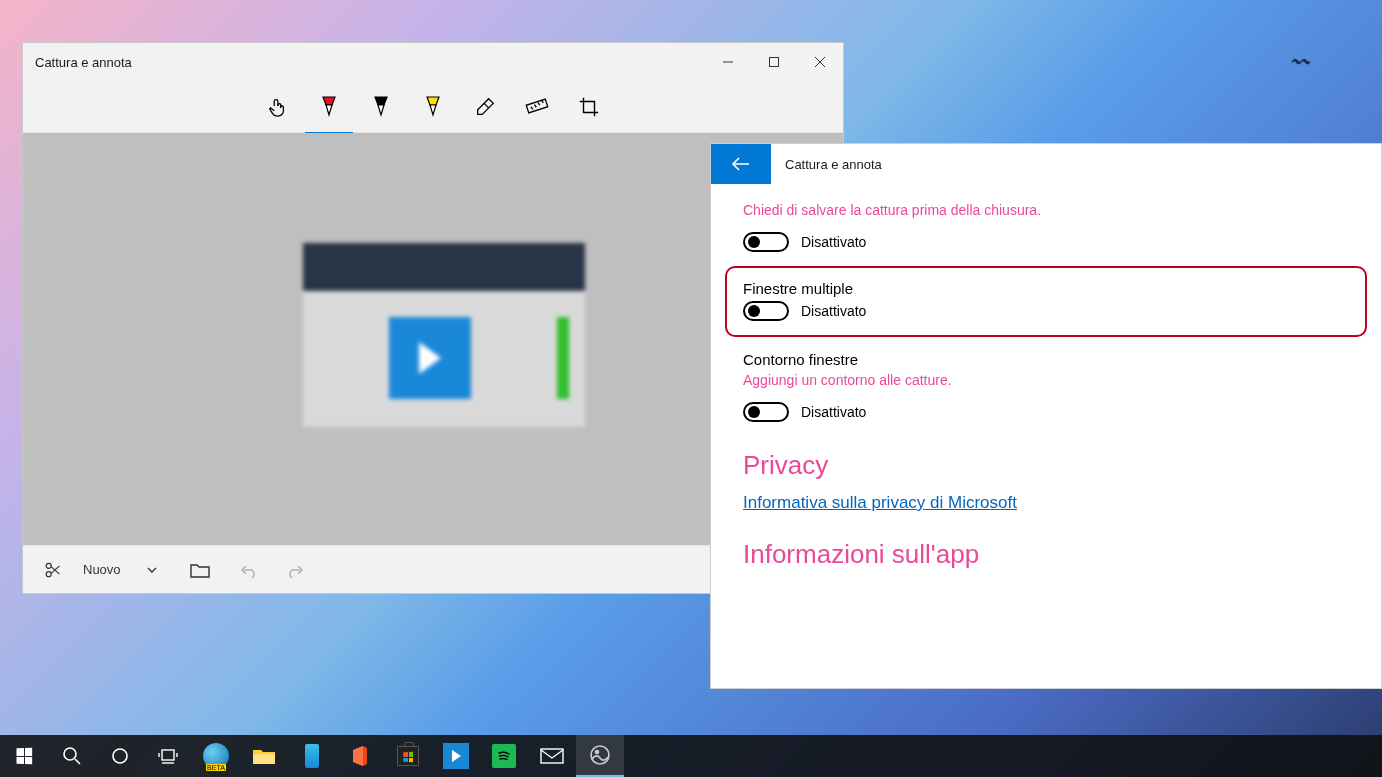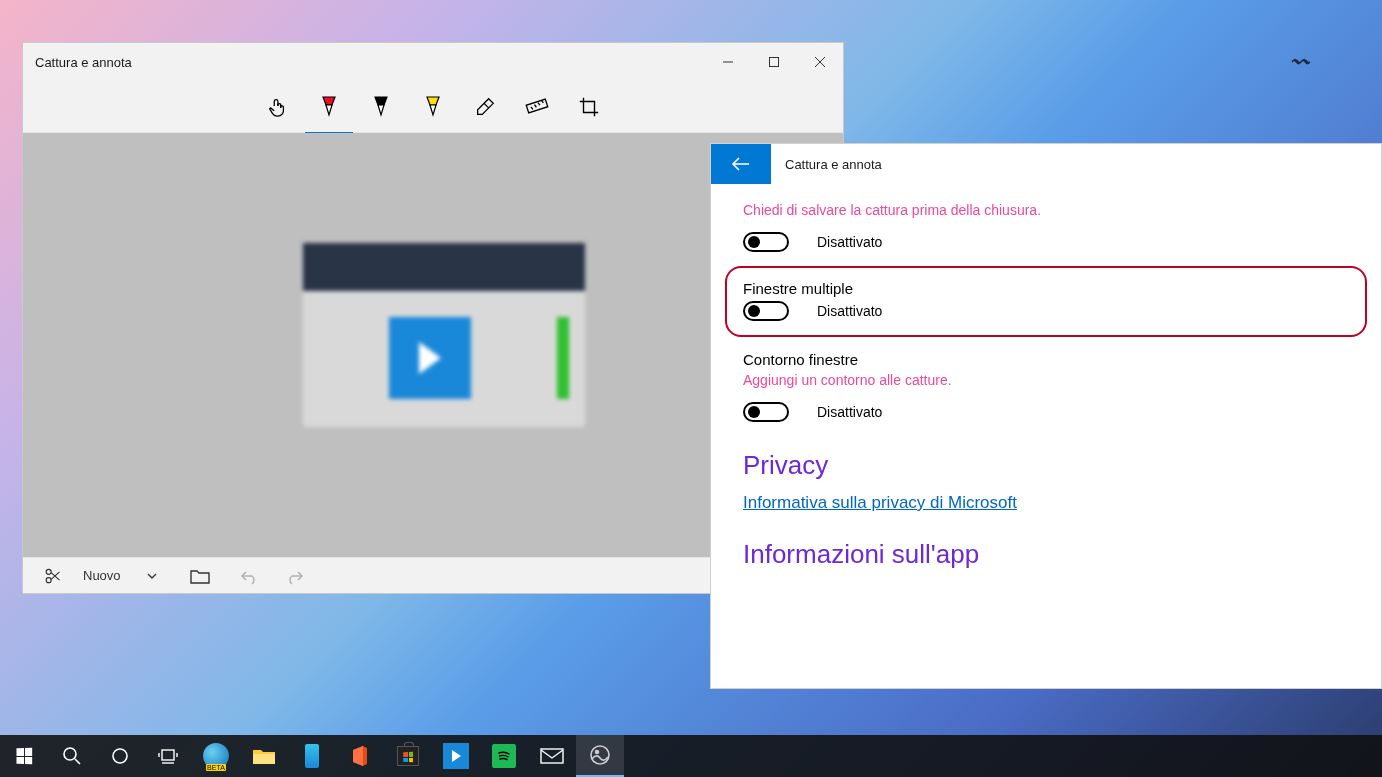--- a/index.html
+++ b/index.html
@@ -47,51 +47,51 @@
     filter: blur(2px);
   }
   .captured .bar { height: 48px; background: #2a3447; }
   .captured .body { height: 136px; background: #d9d9d9; position: relative; }
   .captured .blue-sq { position:absolute; left:86px; top:26px; width:82px; height:82px; background:#1a88d8; display:flex; align-items:center; justify-content:center; }
   .captured .blue-sq .tri {
     width: 0; height: 0; border-top: 16px solid transparent; border-bottom: 16px solid transparent; border-left: 22px solid #fff;
   }
   .captured .green { position:absolute; right:16px; top:26px; width:12px; height:82px; background:#30c030; }
   .bottombar {
-    height: 36px; border-top: 1px solid #e3e3e3; display:flex; align-items:center;
+    height: 48px; border-top: 1px solid #e3e3e3; display:flex; align-items:center;
     padding: 16px 12px; gap: 14px; color:#333; font-size:13px;
   }
   .bottombar .sep { flex:1 }
   .icon-btn { width: 34px; height:34px; display:flex; align-items:center; justify-content:center; }
   
   .settings {
     position: absolute; top: 143px; right: 0; bottom: 88px;
     width: 672px; background: #fff; border: 1px solid #d0d0d0;
     display:flex; flex-direction:column;
   }
   .settings-header {
     height: 40px; display:flex; align-items:center; font-size:13px; color:#1a1a1a;
   }
   .back-btn { width: 60px; height: 40px; background:#0078d4; display:flex; align-items:center; justify-content:center; }
   .settings-header .title { padding-left: 14px; }
   .settings-body { padding: 18px 32px; overflow:auto; }
   .setting-group { margin-bottom: 28px; }
   .setting-title { font-size: 15px; color:#000; margin-bottom: 4px; }
   .setting-desc { font-size: 14px; color:#ec4899; margin-bottom: 14px; }
-  .toggle-row { display:flex; align-items:center; gap:28px; }
+  .toggle-row { display:flex; align-items:center; gap:12px; }
   .toggle {
     width: 46px; height: 20px; border: 2px solid #000; border-radius: 12px; position:relative; background:#fff;
   }
   .toggle .knob { width: 12px; height: 12px; background:#000; border-radius:50%; position:absolute; left:3px; top:2px; }
   .toggle-label { font-size: 14px; }
   .highlighted {
-    border: 2px solid #c00020; border-radius: 16px;
+    border: 2px solid #c00020; border-radius: 10px;
     padding: 12px 16px 14px 16px; margin: -14px -18px 14px -18px;
   }
-  .section-head { font-size: 26px; font-weight: 300; color:#6d28d9; margin: 10px 0 12px; }
+  .section-head { font-size: 26px; font-weight: 300; color:#ec4899; margin: 10px 0 12px; }
   .link { color:#0067c0; text-decoration: underline; font-size:17px; }
   
   .taskbar {
     position:absolute; left:0; right:0; bottom:0; height:42px;
     background: rgba(15,15,15,0.88); display:flex; align-items:center;
   }
   .tb-item { width:48px; height:42px; display:flex; align-items:center; justify-content:center; }
   .tb-item.active { background: rgba(255,255,255,0.12); border-bottom:2px solid #76b9ed; }
   .tb-square { width:26px; height:26px; display:flex; align-items:center; justify-content:center; }
   .store-icon { width:22px; height:20px; background:#222; border:1px solid #555; position:relative; }

